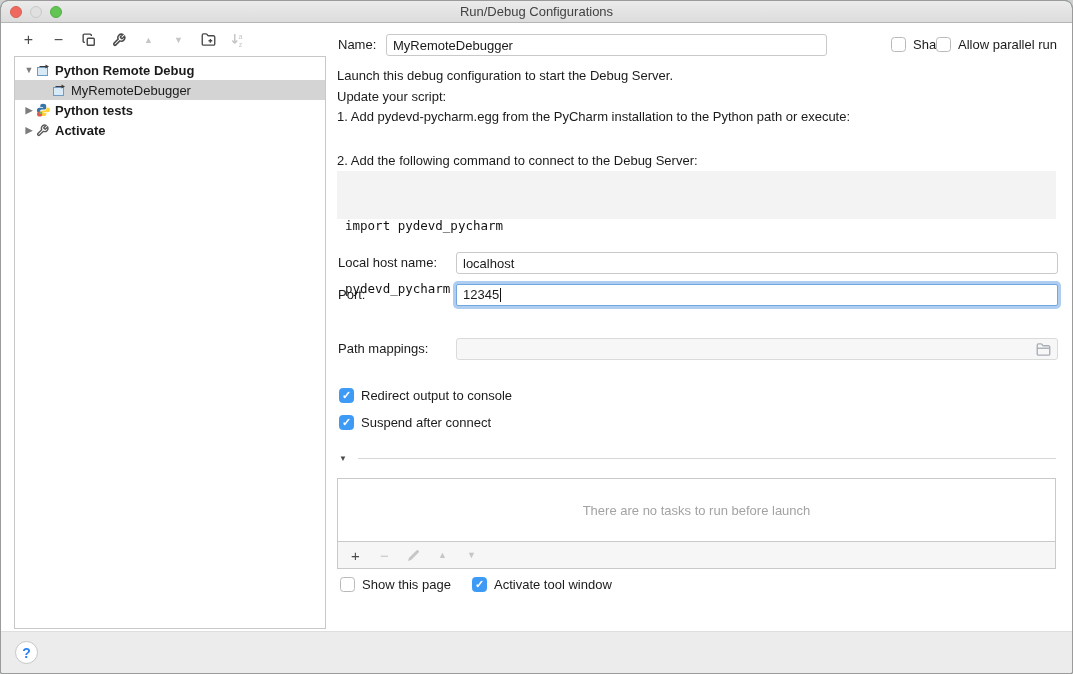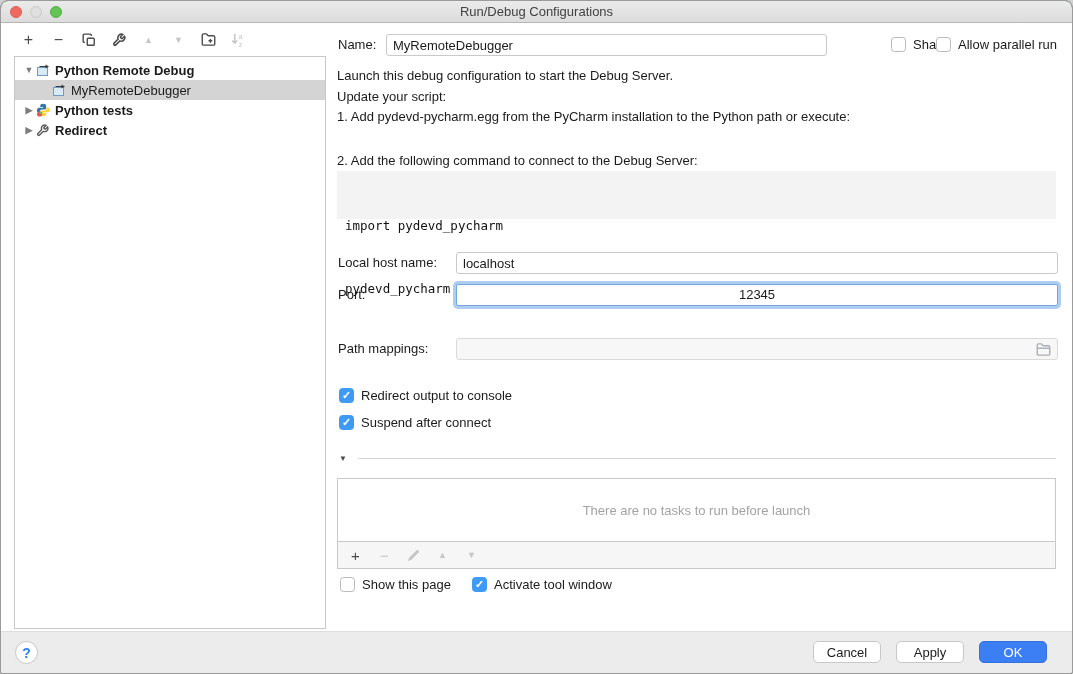--- a/index.html
+++ b/index.html
@@ -47,21 +47,21 @@
   .right-panel { position:absolute; left:325px; top:0; right:0; bottom:0; background:#ffffff; font-size:13px; color:#1b1b1b; }
   .rp { position:absolute; }
   label.inline { line-height:22px; }
   .field {
     background:#fff; border:1px solid #c9c9c9; border-radius:3px; height:22px;
     font-size:13px; color:#1b1b1b; padding:0 6px; line-height:20px;
   }
   input.field { width:100%; outline:none; font-family:"Liberation Sans",sans-serif; }
   .field.focused {
     border:1px solid #73a7e0; box-shadow:0 0 0 3px #aecdf0; border-radius:2px;
-    display:flex; align-items:center;flex-direction:column;
+    display:flex; align-items:center;
   }
   .caret { display:inline-block; width:1px; height:14px; background:#111; margin-left:1px; }
   .field.disabled { background:#f7f7f7; border-color:#dadada; display:flex; align-items:center; justify-content:flex-end; }
   .codeblock {
     background:#f3f3f3; font-family:"DejaVu Sans Mono", monospace; font-size:12.5px;
     color:#111; padding:2px 8px; line-height:21px; white-space:pre;
   }
   
   .cbrow { display:flex; align-items:center; gap:7px; }
   .cb {
@@ -181,21 +181,21 @@
         </span>
         <span>Python tests</span>
       </div>
       <div class="tree-row bold">
         <span class="twisty">▶</span>
         <span class="t-icon">
           <svg viewBox="0 0 24 24" width="13" height="13" fill="none" stroke="#5a5a5a" stroke-width="2.6">
               <path d="M14.7 6.3a1 1 0 0 0 0 1.4l1.6 1.6a1 1 0 0 0 1.4 0l3.77-3.77a6 6 0 0 1-7.94 7.94l-6.91 6.91a2.12 2.12 0 0 1-3-3l6.91-6.91a6 6 0 0 1 7.94-7.94l-3.76 3.76z"></path>
             </svg>
         </span>
-        <span>Redirect</span>
+        <span>Activate</span>
       </div>
     </div>
 
     <div class="right-panel">
 
       <label class="rp inline" style="left:12px; top:11px;">Name:</label>
       <input class="rp field" style="left: 60px; top: 11px; width: 441px;" value="MyRemoteDebugger">
 
       <div class="rp cbrow" style="left:541px; top:14px;padding-left:24px;">
         <span class="cb"></span>
@@ -281,20 +281,15 @@
         <span>Activate tool window</span>
       </div>
 
     </div>
   </div>
 
   <div class="bottombar">
     <div class="help-btn">
         <span>?</span>
       </div>
-    <div class="btn-row">
-      <button class="btn">Cancel</button>
-      <button class="btn">Apply</button>
-      <button class="btn primary">OK</button>
-    </div>
   </div>
 
 </div>
 
 </body></html>

